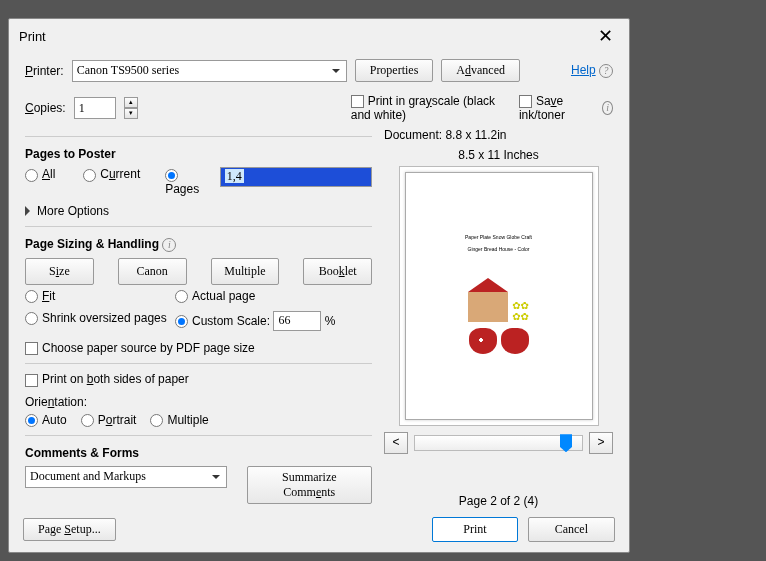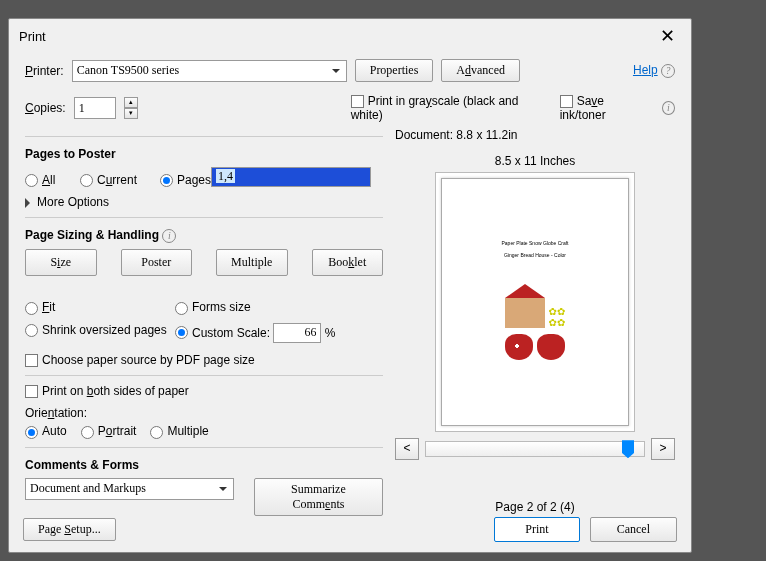--- a/index.html
+++ b/index.html
@@ -1,17 +1,17 @@
 <!DOCTYPE html>
 <html><head>
 <meta charset="utf-8">
 <style>
 * { box-sizing: border-box; margin: 0; padding: 0; }
 body { background: #555; font: 12px "Segoe UI", Arial, sans-serif; color: #000; width: 766px; height: 561px; position: relative; }
-.dialog { position: absolute; left: 8px; top: 18px; width: 684px; height: 535px; background: #f0f0f0; border: 1px solid #888; border-radius: 2px; }
+.dialog { position: absolute; left: 8px; top: 18px; width: 622px; height: 535px; background: #f0f0f0; border: 1px solid #888; border-radius: 2px; }
 .titlebar { display: flex; align-items: center; padding: 6px 10px; }
 .titlebar .title { font-size: 13px; }
 .close { margin-left: auto; font-size: 18px; font-weight: 200; cursor: pointer; padding: 0 6px; }
 .row { display: flex; align-items: center; padding: 6px 16px; gap: 8px; }
 .sel { background: #fff; border: 1px solid #999; height: 22px; padding: 2px 4px; font: 12px "Segoe UI"; position: relative; }
 .sel::after { content: ""; position: absolute; right: 6px; top: 8px; border: 4px solid transparent; border-top-color: #333; }
 .btn { background: linear-gradient(#fdfdfd,#e8e8e8); border: 1px solid #999; padding: 3px 14px; border-radius: 2px; cursor: pointer; font: 12px "Segoe UI"; }
 .btn.primary { background: #fff; border: 1.5px solid #0078d7; padding: 4px 30px; }
 .small-input { width: 42px; height: 22px; border: 1px solid #999; background: #fff; padding: 2px 4px; font: 12px "Segoe UI"; }
 .spin { display: flex; flex-direction: column; }
@@ -19,24 +19,24 @@
 .chk { width: 13px; height: 13px; border: 1px solid #777; background: #fff; display: inline-block; vertical-align: middle; margin-right: 4px; }
 .rad { width: 13px; height: 13px; border: 1px solid #777; border-radius: 50%; background: #fff; display: inline-block; vertical-align: middle; margin-right: 4px; position: relative; }
 .rad.on::after { content: ""; position: absolute; width: 7px; height: 7px; background: #0075ff; border-radius: 50%; top: 2px; left: 2px; }
 .link { color: #0066cc; text-decoration: underline; margin-left: 32px; }
 .info { display: inline-block; width: 14px; height: 14px; border: 1px solid #888; border-radius: 50%; color: #888; font: italic 10px Georgia; text-align: center; line-height: 12px; }
 .main { display: flex; padding: 0 16px 10px; gap: 12px; }
 .left { flex: 1; }
 .right { width: 280px; }
 .sect { font-weight: 600; margin: 10px 0 6px; }
 .hr { border-top: 1px solid #ccc; margin: 8px 0; }
-.tabline { display: flex; gap: 24px; margin-bottom: 24px; border-radius: 12px; }
+.tabline { display: flex; gap: 24px; margin-bottom: 4px; border-radius: 12px; }
 .tabline .btn { flex: 1; padding: 5px 0; }
 .optgrid { display: grid; grid-template-columns: 150px 180px; row-gap: 8px; }
-.in { width: 48px; height: 20px; border: 1px solid #999; background: #fff; padding: 1px 4px; text-align: right; font: 12px "Segoe UI"; }
+.in { width: 48px; height: 20px; border: 1px solid #999; background: #fff; padding: 1px 4px; font: 12px "Segoe UI"; }
 .pages-in { width: 160px; height: 20px; border: 1px solid #999; background: #1d4ed8; padding: 1px 4px; font: 12px "Segoe UI"; }
 .hl { background: #cfe8fc; padding: 0 2px; }
 .tri { display: inline-block; border: 5px solid transparent; border-left-color: #444; margin-right: 2px; vertical-align: middle; }
 .preview { background: #fff; border: 1px solid #bbb; width: 200px; height: 260px; margin: 4px auto 6px; padding: 5px; }
 .page { width: 100%; height: 100%; border: 1px solid #aaa; box-shadow: 0 0 3px #ccc; background: #fff; display: flex; flex-direction: column; align-items: center; justify-content: center; gap: 6px; }
 .slider { display: flex; align-items: center; gap: 6px; margin: 6px 0; }
 .track { flex: 1; height: 16px; border: 1px solid #bbb; background: linear-gradient(#fff,#eee); position: relative; }
 .thumb { position: absolute; right: 10px; top: -2px; width: 12px; height: 18px; background: #0088ff; clip-path: polygon(0 0,100% 0,100% 70%,50% 100%,0 70%); }
 .sqbtn { width: 24px; height: 22px; border: 1px solid #999; background: linear-gradient(#fdfdfd,#e8e8e8); text-align: center; line-height: 18px; cursor: pointer; }
 .footer { position: absolute; bottom: 10px; left: 14px; right: 14px; display: flex; align-items: center; }
@@ -78,39 +78,39 @@
       </div>
     <span style="margin-left:205px"><span class="chk"></span><span>Print in gra<u class="hot">y</u>scale (black and white)</span></span>
     <span style="margin-left:14px"><span class="chk"></span><span>Sa<u class="hot">v</u>e ink/toner</span></span>
     <span class="info" style="margin-left:8px">i</span>
   </div>
 
   <div class="main">
     <div class="left">
       <div class="hr"></div>
       <div class="sect">Pages to Poster</div>
-      <div style="display:flex; align-items:flex-end; ">
+      <div style="display:flex; align-items:flex-start; gap:6px;">
         <span style="width:55px"><span class="rad"></span><span><u class="hot">A</u>ll</span></span>
         <span style="width:80px"><span class="rad"></span><span>C<u class="hot">u</u>rrent</span></span>
         <span><span class="rad on"></span><span>Pages</span></span>
         <span class="pages-in"><span class="hl">1,4</span></span>
       </div>
       <div style="margin-top:8px"><span class="tri"></span><span>More Options</span></div>
 
       <div class="hr"></div>
       <div class="sect"><span>Page Sizing &amp; Handling</span> <span class="info">i</span></div>
       <div class="tabline">
         <button class="btn">S<u class="hot">i</u>ze</button>
-        <button class="btn">Poster</button>
+        <button class="btn">Canon</button>
         <button class="btn">Multiple</button>
         <button class="btn">Boo<u class="hot">k</u>let</button>
       </div>
       <div class="optgrid">
         <span><span class="rad"></span><span><u class="hot">F</u>it</span></span>
-        <span><span class="rad"></span><span>Forms size</span></span>
+        <span><span class="rad"></span><span>Actual page</span></span>
         <span><span class="rad"></span><span>Shrink oversized pages</span></span>
         <span><span class="rad on"></span><span>Custom Scale:</span>
           <input class="in" value="66" style=""> <span>%</span></span>
       </div>
       <div style="margin-top:10px"><span class="chk"></span><span>Choose paper source by PDF page size</span></div>
 
       <div class="hr"></div>
       <div><span class="chk"></span><span>Print on <u class="hot">b</u>oth sides of paper</span></div>
       <div style="margin-top:8px">Orie<u class="hot">n</u>tation:</div>
       <div style="display:flex; gap:14px; margin-top:4px">
@@ -122,21 +122,21 @@
       <div class="hr"></div>
       <div class="sect">Comments &amp; Forms</div>
       <div style="display:flex; gap:20px">
         <div class="sel" style="width:230px">Document and Markups</div>
         <button class="btn">Summarize Comm<u class="hot">e</u>nts</button>
       </div>
     </div>
 
     <div class="right">
       <div>Document: 8.8 x 11.2in</div>
-      <div class="center" style="margin-top:12px">8.5 x 11 Inches</div>
+      <div class="center" style="margin-top:6px">8.5 x 11 Inches</div>
       <div class="preview">
         <div class="page">
           <div class="art">Paper Plate Snow Globe Craft</div>
           <div class="art">Ginger Bread House - Color</div>
           <div style="display:flex; align-items:flex-end; gap:4px">
             <div>
                 <div class="roof"></div>
                 <div class="house"></div>
               </div>
             <div class="smallicons">✿✿<br>✿✿</div>

